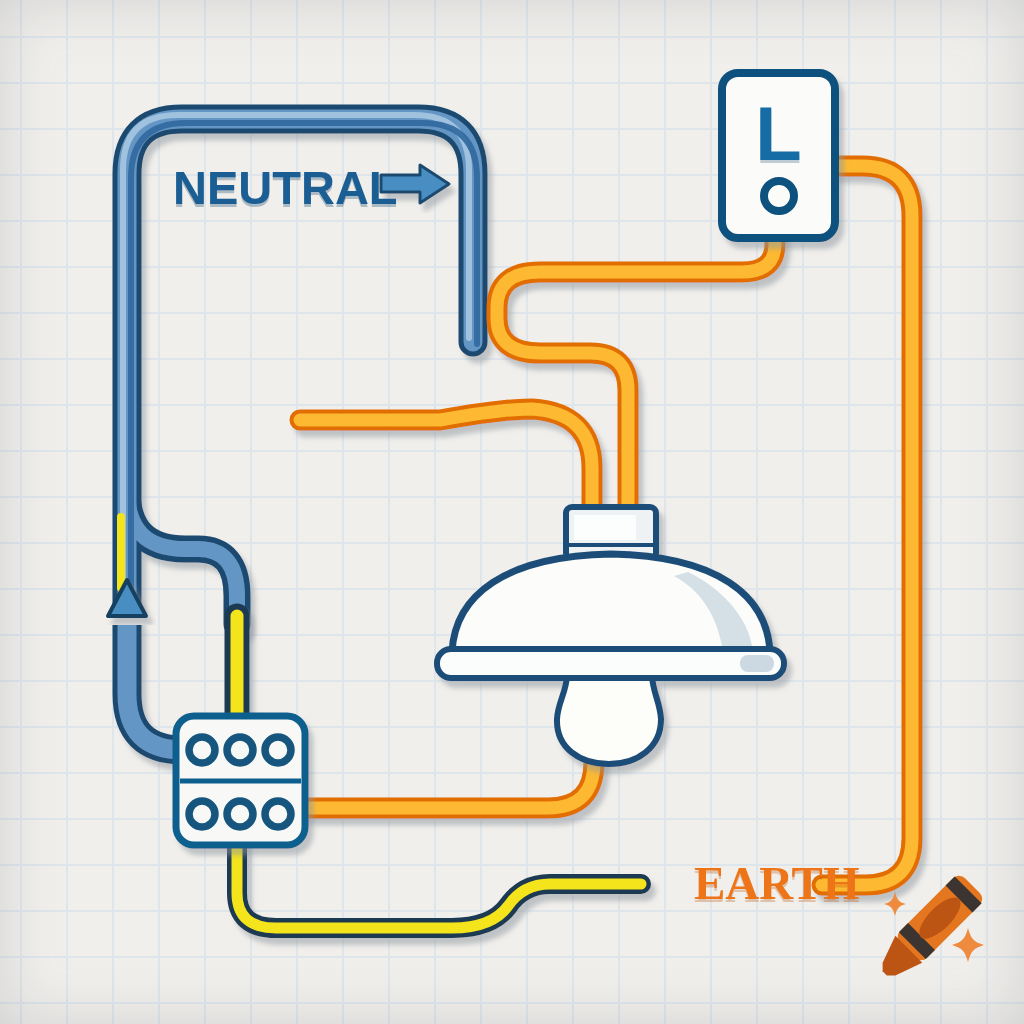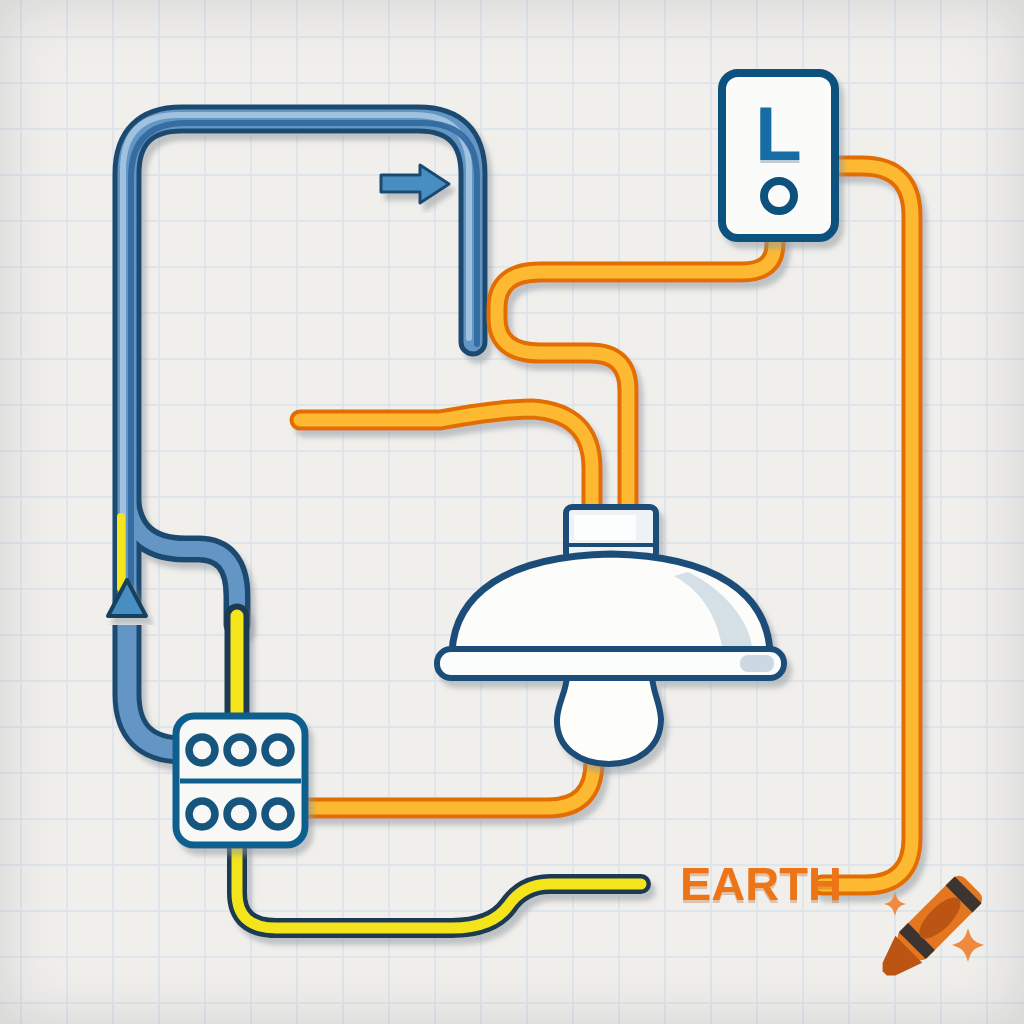--- a/index.html
+++ b/index.html
@@ -35,24 +35,25 @@
     color:#1b5e94;
     text-shadow:0 3px 0 rgba(16,62,100,.30);
   }
   .lbl-live{
     left:191px;top:394px;
     font-size:47px;
     color:#ee7418;
     text-shadow:0 3px 0 rgba(180,75,0,.28);
   }
   .lbl-earth{
-    left:680px;top:856px;
+    left:694px;top:856px;
     font-size:47px;
     color:#ee7418;
     text-shadow:0 3px 0 rgba(180,75,0,.28);
+    font-family:Liberation Serif, serif;
   }
   .lbl-switch{
     left:722px;top:90px;width:113px;
     text-align:center;
     font-size:76px;
     color:#166da5;
     text-shadow:0 3px 0 rgba(10,60,100,.25);
   }
 </style>
 </head>
@@ -159,16 +160,17 @@
       <ellipse cx="-14" cy="0" rx="27" ry="11" fill="#bc5413"></ellipse>
       <polygon points="30,-19 30,19 58,9 64,3 64,-3 58,-9" fill="#bc5413"></polygon>
     </g>
     <g fill="#ef8b3f">
       <path d="M 895 892 C 897 900 899 902 906 904 C 899 906 897 908 895 916 C 893 908 891 906 884 904 C 891 902 893 900 895 892 Z"></path>
       <path d="M 968 928 C 971 939 974 942 984 945 C 974 948 971 951 968 962 C 965 951 962 948 952 945 C 962 942 965 939 968 928 Z"></path>
     </g>
   </g>
 </svg>
 
+<div class="lbl lbl-neutral">NEUTRAL</div>
 <div class="lbl lbl-earth">EARTH</div>
 <div class="lbl lbl-switch">L</div>
 
 </div>
 
 </body></html>

